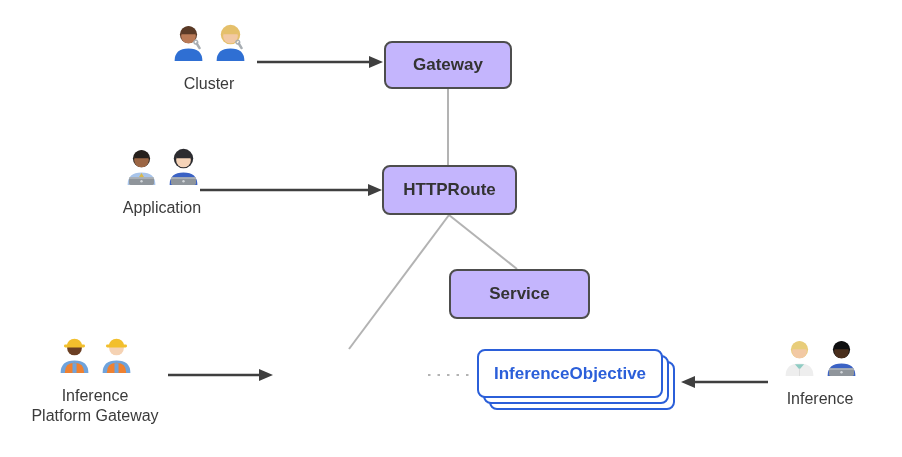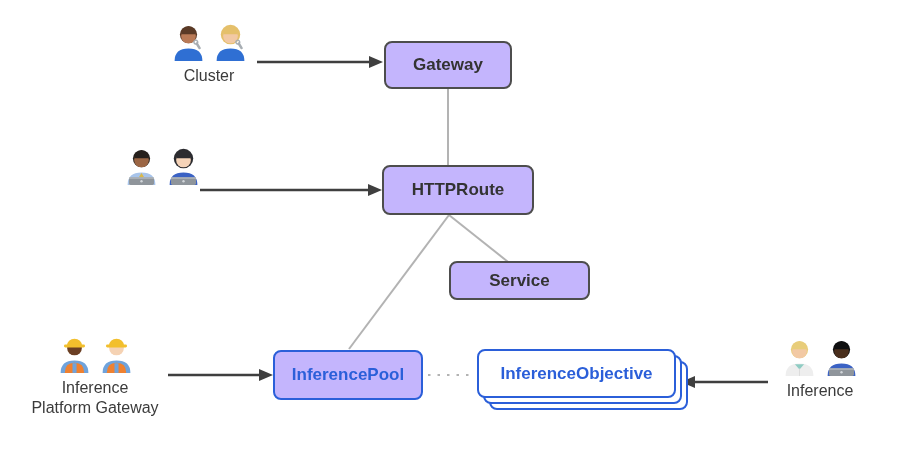--- a/index.html
+++ b/index.html
@@ -10,38 +10,38 @@
   }
   .edges{position:absolute;left:0;top:0;width:902px;height:457px;}
   .node{
     position:absolute;display:flex;align-items:center;justify-content:center;
     background:#c4b5fd;border:2px solid var(--node-border,#4d4d4d);border-radius:8px;
     font-weight:bold;font-size:17px;color:var(--node-text,#333);
     box-sizing:border-box;z-index:2;
   }
   .node.blue{border-color:var(--blue,#2b5fd9);color:var(--blue,#2b5fd9);}
   #node-gateway{left:384px;top:41px;width:128px;height:48px;}
-  #node-httproute{left:382px;top:165px;width:152px;height:50px;}
-  #node-service{left:449px;top:261px;width:141px;height:39px;}
+  #node-httproute{left:382px;top:165px;width:135px;height:50px;}
+  #node-service{left:449px;top:269px;width:141px;height:50px;}
   #node-inferencepool{left:273px;top:350px;width:150px;height:50px;}
-  #stack-inferenceobjective{position:absolute;left:477px;top:349px;width:186px;height:49px;z-index:2;padding-left:13px;}
+  #stack-inferenceobjective{position:absolute;left:477px;top:349px;width:186px;height:49px;z-index:2;}
   .stack-layer{
     position:absolute;width:100%;height:100%;background:#fff;box-sizing:border-box;
     border:2px solid var(--blue,#2b5fd9);border-radius:8px;
   }
   .stack-layer.l2{left:12px;top:12px;}
   .stack-layer.l1{left:6px;top:6px;}
   .stack-layer.l0{
     left:0;top:0;display:flex;align-items:center;justify-content:center;
     font-weight:bold;font-size:17px;color:var(--blue,#2b5fd9);
   }
   .persona{position:absolute;width:160px;text-align:center;z-index:2;}
   .persona-icons{display:flex;justify-content:center;gap:5px;height:40px;}
   .person{display:block;}
-  .persona-label{font-size:16px;line-height:19.5px;color:var(--label-text,#3b3b3b);margin-top:4px;}
+  .persona-label{font-size:16px;line-height:19.5px;color:var(--label-text,#3b3b3b);margin-top:12px;}
   #persona-cluster-operators{left:129px;top:22px;}
   #persona-application-developers{left:82px;top:146px;}
   #persona-inference-platform-owners{left:15px;top:334px;}
   #persona-inference-workload-owners{left:740px;top:337px;}
 </style>
 </head>
 <body>
 
 <div class="canvas">
 
@@ -71,23 +71,20 @@
   </svg>
 
   <div class="node" id="node-gateway">
     <span>Gateway</span>
   </div>
   <div class="node" id="node-httproute">
     <span>HTTPRoute</span>
   </div>
   <div class="node" id="node-service">
     <span>Service</span>
-  </div>
-  <div class="node blue" id="node-inferencepool">
-    <span>InferencePool</span>
   </div>
   <div id="stack-inferenceobjective">
     <div class="stack-layer l2"></div>
     <div class="stack-layer l1"></div>
     <div class="stack-layer l0">
       <span>InferenceObjective</span>
     </div>
   </div>
 
   <div class="persona" id="persona-cluster-operators">
@@ -133,20 +130,21 @@
           <circle cx="20" cy="13.5" r="10.5" fill="#2c2c30"></circle>
           <circle cx="20" cy="15" r="8" fill="#f5d3b8"></circle>
           <path d="M12 13.2 a8 8.3 0 0 1 16 0 Z" fill="#2c2c30"></path>
           <path d="M5 42 Q5 28.5 20 28.5 Q35 28.5 35 42 Z" fill="#3b62c4"></path>
           <rect x="6.5" y="33.8" width="27" height="8.2" rx="1.7" fill="#8f959b"></rect>
           <rect x="6.5" y="33.8" width="27" height="1.5" fill="#b2b8be"></rect>
           <circle cx="20" cy="38" r="1.3" fill="#d2d6da"></circle>
         </svg>
       </div>
     <div class="persona-label">
+      <div>Application</div>
     </div>
   </div>
   <div class="persona" id="persona-inference-platform-owners">
     <div class="persona-icons">
         <svg class="person" viewBox="0 0 40 42" width="37" height="39">
           <circle cx="20" cy="15" r="8" fill="#6b3f23"></circle>
           <path d="M11.8 12.6 a8.2 7.6 0 0 1 16.4 0 Z" fill="#f2bf2d"></path>
           <rect x="8.6" y="11.4" width="22.8" height="3" rx="1.5" fill="#f2bf2d"></rect>
           <path d="M5 42 Q5 28.5 20 28.5 Q35 28.5 35 42 Z" fill="#6fa3dc"></path>
           <path d="M9.5 42 Q9.5 31 20 31 Q30.5 31 30.5 42 Z" fill="#ef8130"></path>

